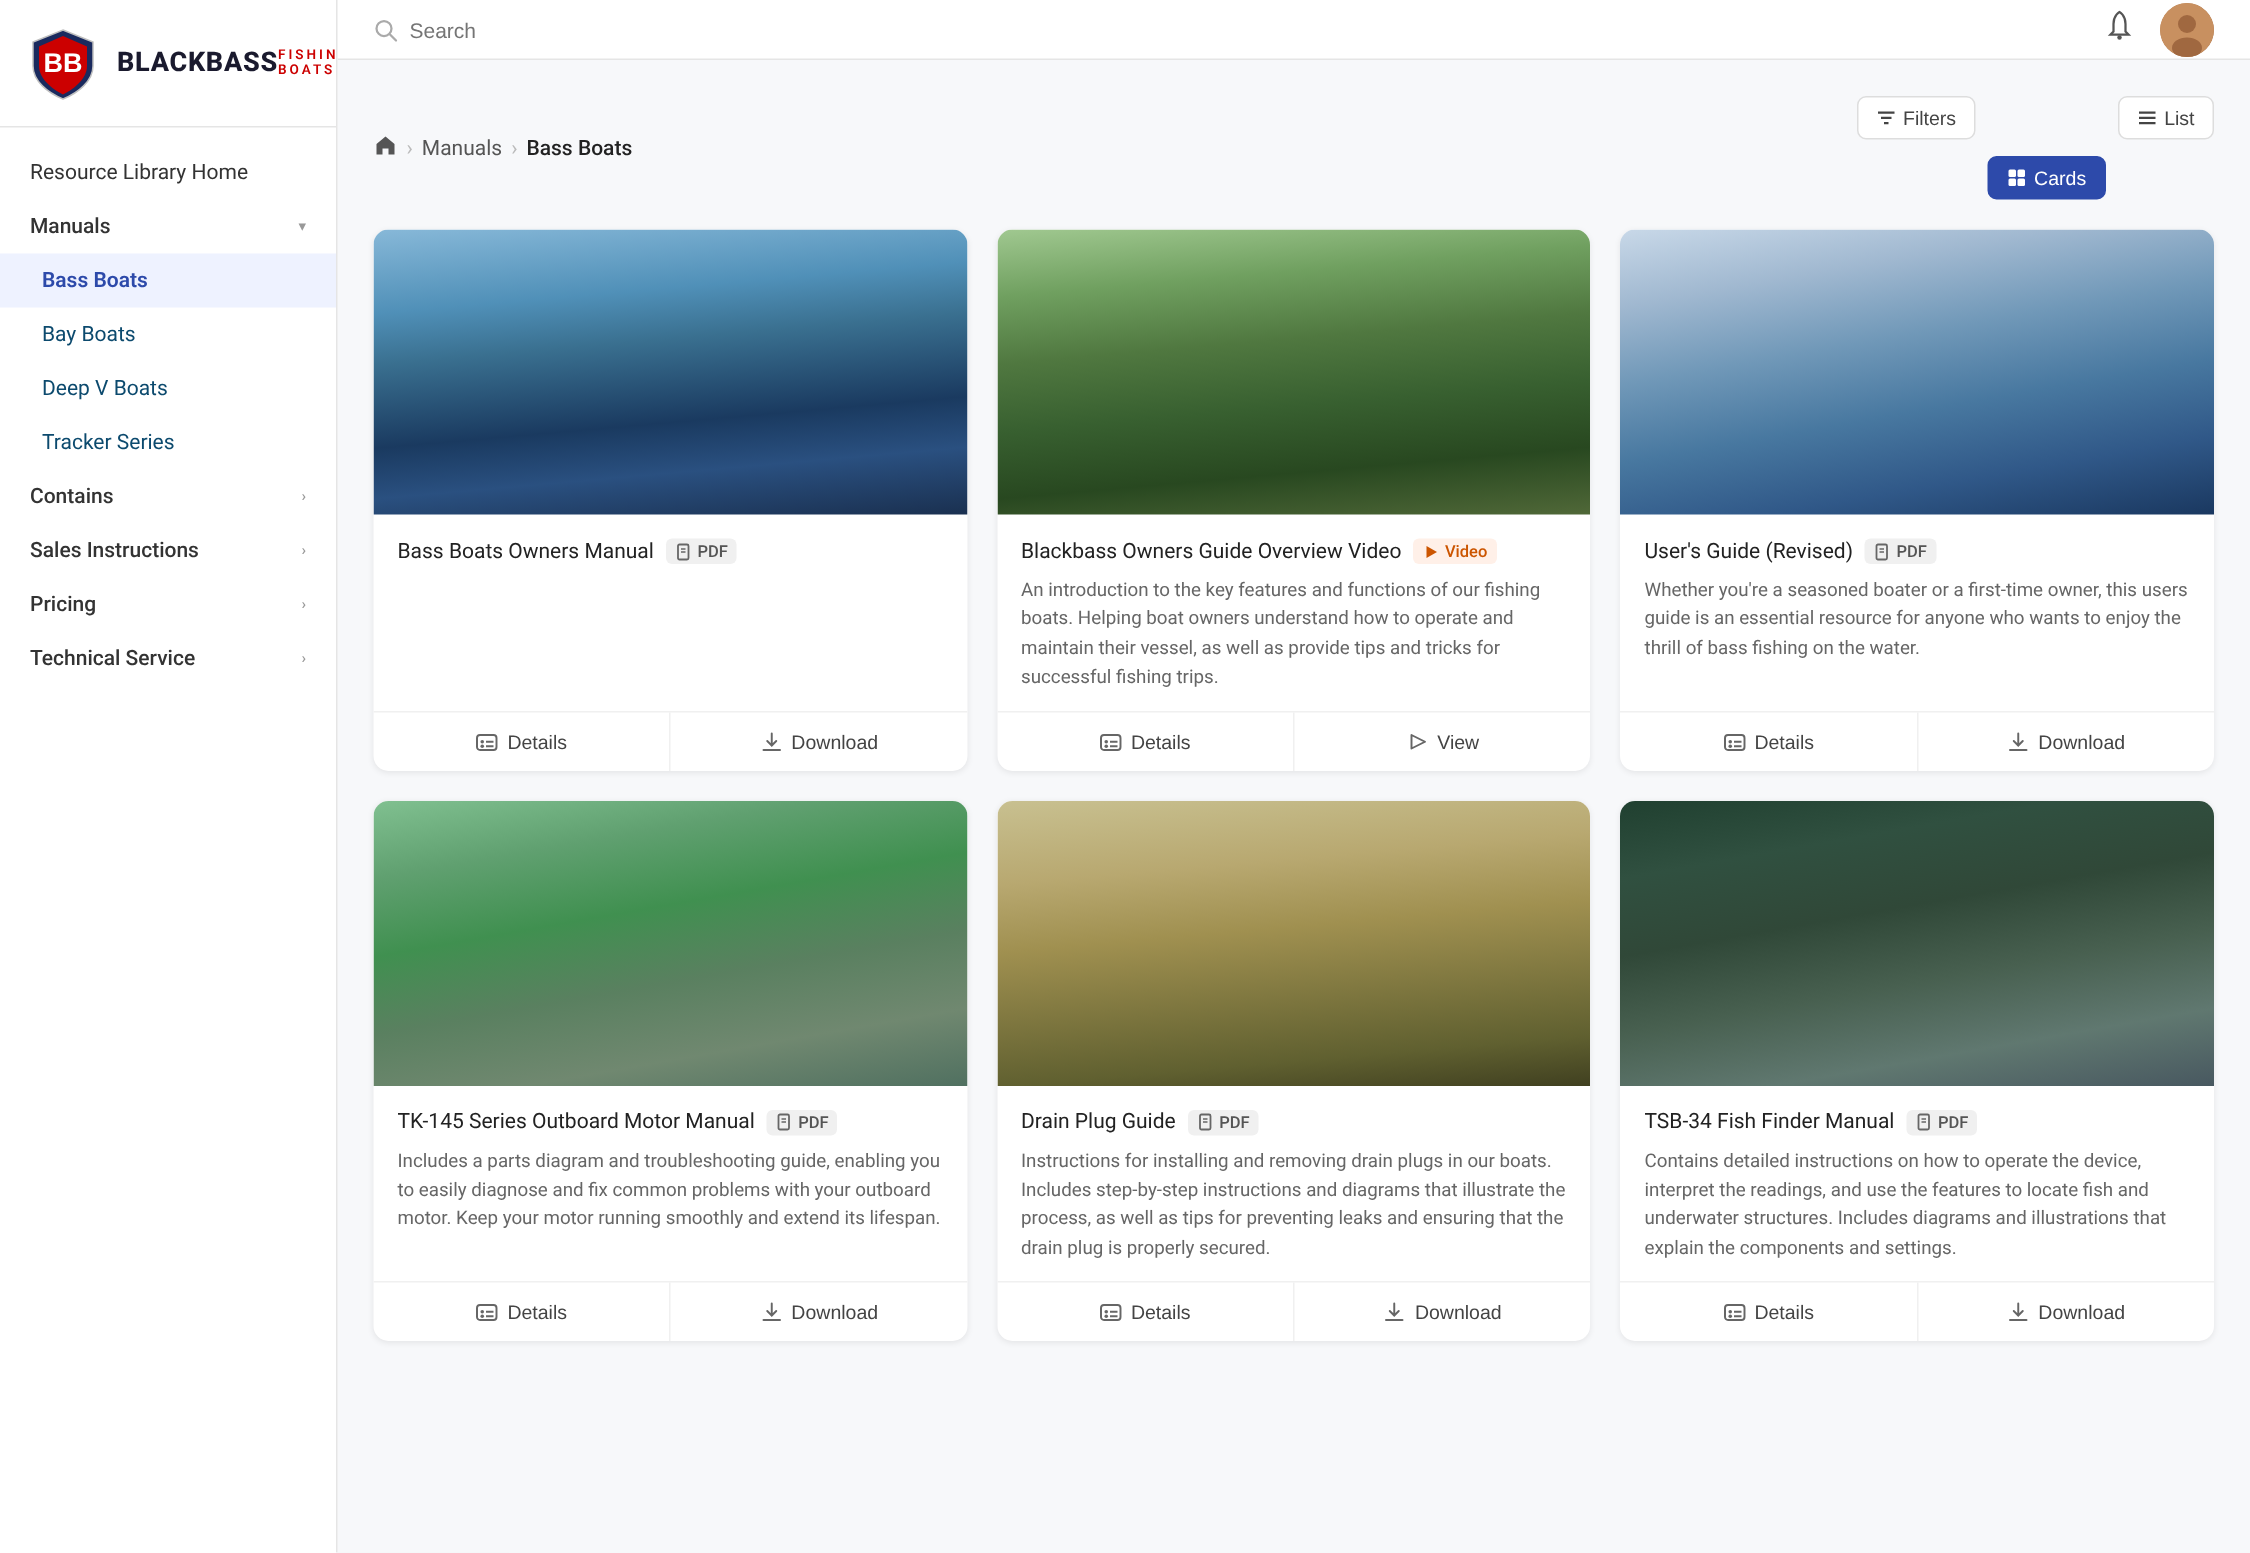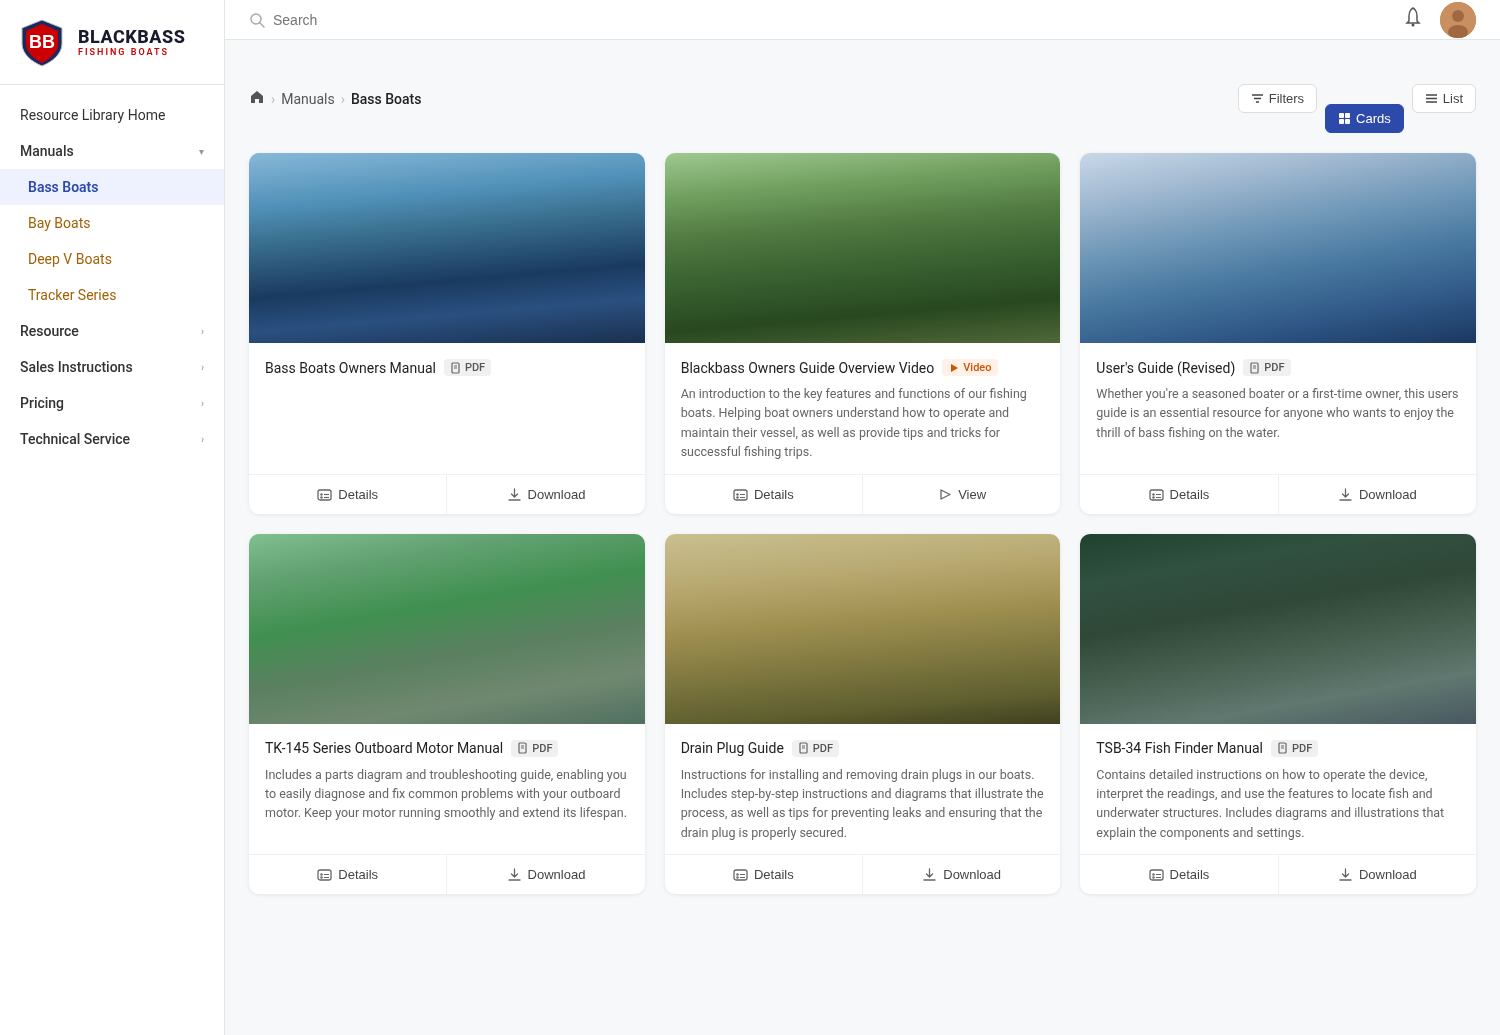--- a/index.html
+++ b/index.html
@@ -17,21 +17,21 @@
     }
     .logo-area {
       padding: 16px;
       border-bottom: 1px solid #e5e5e5;
       display: flex;
       align-items: center;
       gap: 10px;
     }
     .logo-text {
       display: flex;
-      flex-direction: column;
+      flex-direction: row;
     }
     .logo-main {
       font-size: 18px;
       font-weight: 800;
       color: #1a1a2e;
       letter-spacing: 0.5px;
       line-height: 1.1;
     }
     .logo-sub {
       font-size: 9px;
@@ -49,21 +49,21 @@
       display: flex;
       align-items: center;
       justify-content: space-between;
     }
     .nav-item.active {
       background: #eef2ff;
       color: #2d4aaa;
       font-weight: 600;
     }
     .nav-item.section-header { font-weight: 500; color: #333; }
-    .nav-item.sub-item { padding-left: 28px; color: #a16207; }
+    .nav-item.sub-item { padding-left: 28px; color: #0c4a6e; }
     .nav-item.sub-item.active { background: #eef2ff; color: #2d4aaa; font-weight: 600; }
     .chevron { font-size: 10px; color: #999; }
 
     
     .main {
       flex: 1;
       display: flex;
       flex-direction: column;
       overflow: hidden;
     }
@@ -122,21 +122,21 @@
       display: flex;
       align-items: center;
       gap: 6px;
       font-size: 14px;
       color: #666;
     }
     .breadcrumb-sep { color: #bbb; }
     .breadcrumb-home { font-size: 16px; color: #555; cursor: pointer; }
     .breadcrumb-link { color: #555; cursor: pointer; }
     .breadcrumb-current { color: #222; font-weight: 500; }
-    .view-controls { display: flex; align-items: center; gap: 8px; }
+    .view-controls { display: flex; align-items: flex-start; gap: 8px; }
     .btn-control {
       display: flex;
       align-items: center;
       gap: 5px;
       padding: 6px 12px;
       border: 1px solid #ddd;
       border-radius: 6px;
       background: #fff;
       font-size: 13px;
       color: #444;
@@ -288,21 +288,21 @@
       <span>Bay Boats</span>
     </div>
     <div class="nav-item sub-item">
       <span>Deep V Boats</span>
     </div>
     <div class="nav-item sub-item">
       <span>Tracker Series</span>
     </div>
 
     <div class="nav-item section-header">
-      <span>Resource</span>
+      <span>Contains</span>
       <span class="chevron">›</span>
     </div>
     <div class="nav-item section-header">
       <span>Sales Instructions</span>
       <span class="chevron">›</span>
     </div>
     <div class="nav-item section-header">
       <span>Pricing</span>
       <span class="chevron">›</span>
     </div>

